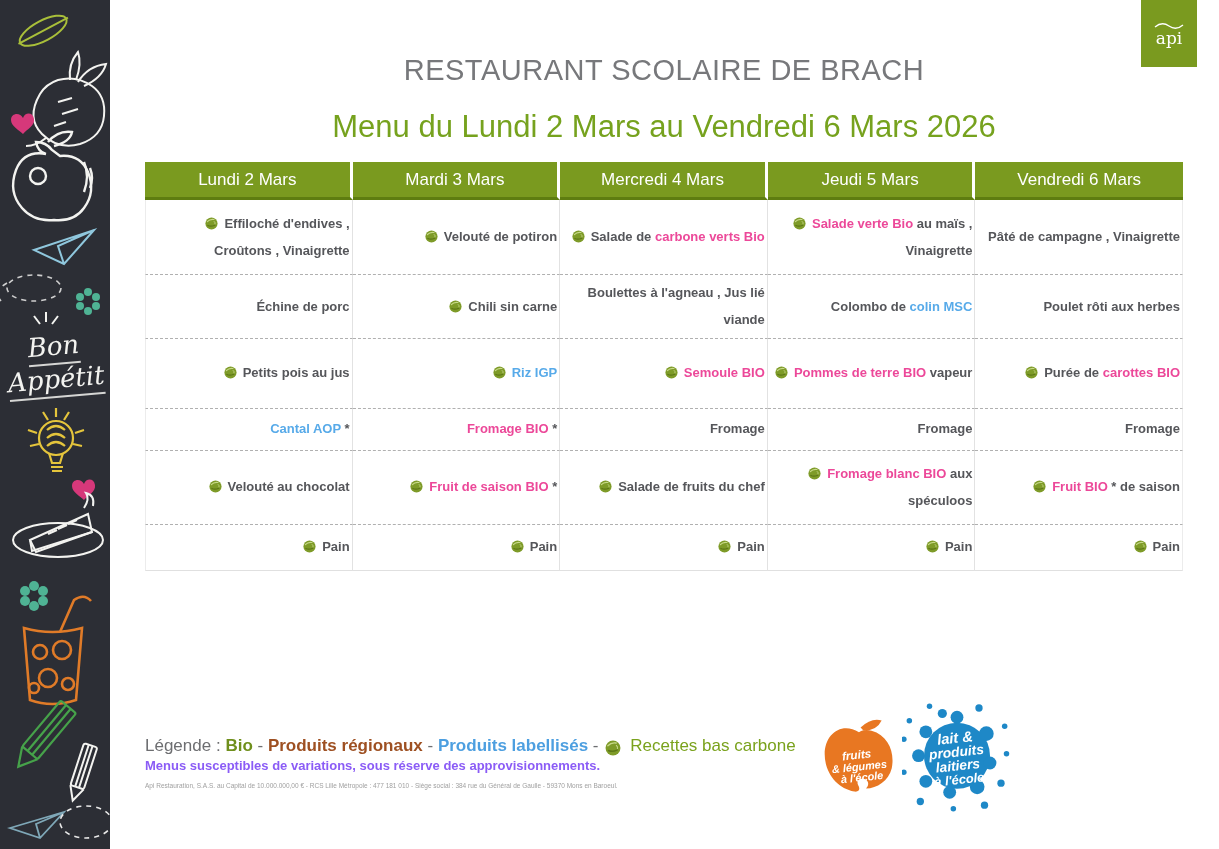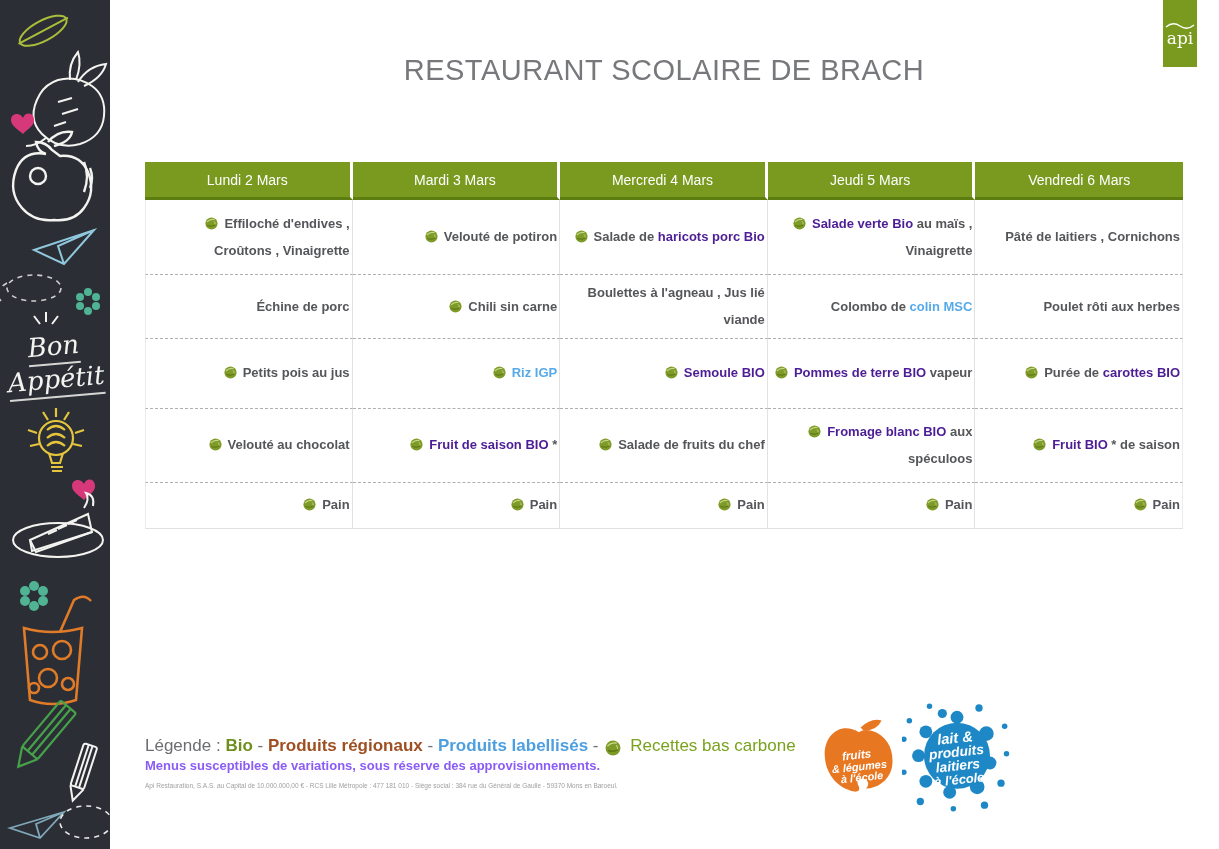--- a/index.html
+++ b/index.html
@@ -8,44 +8,44 @@
 
   
   .sidebar{position:absolute;left:0;top:0;width:110px;height:849px;background:#2c2e35;overflow:hidden;}
   .sidebar svg{position:absolute;left:0;top:0;}
   .bon{position:absolute;left:0;top:332px;width:110px;text-align:center;color:#f3f3f0;
     font-family:"DejaVu Serif",serif;font-style:italic;transform:rotate(-5deg);line-height:1.15;}
   .bon .l1{font-size:26px;display:inline-block;border-bottom:2px solid rgba(243,243,240,.85);padding-bottom:1px;}
   .bon .l2{font-size:26px;display:inline-block;border-bottom:2px solid rgba(243,243,240,.85);padding-bottom:1px;}
 
   
-  .api-logo{position:absolute;top:0;right:22px;width:34px;height:67px;background:#7a9a1f;
+  .api-logo{position:absolute;top:0;right:22px;width:56px;height:67px;background:#7a9a1f;
     display:flex;flex-direction:column;align-items:center;justify-content:center;}
   .api-logo svg{display:block;margin-bottom:-2px;}
   .api-logo .brand{color:#fff;font-family:"DejaVu Serif",serif;font-size:17px;line-height:1;}
 
   
   .titles{position:absolute;left:145px;top:38px;width:1038px;text-align:center;}
   .title{font-size:29px;color:#77787b;letter-spacing:.5px;font-weight:normal;margin:16px;}
   .subtitle{font-size:31px;color:#76a21e;font-weight:normal;margin:22px 0 0 0;}
 
   
   table.menu{position:absolute;left:145px;top:162px;width:1038px;border-collapse:separate;border-spacing:0;table-layout:fixed;}
-  table.menu th{background:#7a9a1f;color:#fff;font-weight:normal;font-size:14px;height:33px;
+  table.menu th{background:#7a9a1f;color:#fff;font-weight:normal;font-size:17px;height:33px;
     border-right:3px solid #fff;border-bottom:3px solid #5e7d10;}
   table.menu th:last-child{border-right:none;}
   table.menu td{background:#fff;border-right:1px solid #e2e2e2;border-bottom:1px dashed #b0b0b0;
     text-align:right;vertical-align:middle;padding:4px 2px;font-size:13px;font-weight:bold;
     color:#55565a;line-height:2.1;}
   table.menu td:first-child{border-left:1px solid #ececec;}
   table.menu td:last-child{border-right:1px solid #ececec;}
   table.menu tr:last-child td{border-bottom:1px solid #e0e0e0;}
   tr.row-entree{height:75px;} tr.row-plat{height:57px;} tr.row-garniture{height:70px;}
   tr.row-fromage{height:42px;} tr.row-dessert{height:74px;} tr.row-pain{height:46px;}
-  .seg.green{color:#4c1d95;} .seg.blue{color:#57aae9;}
+  .seg.green{color:#ec4899;} .seg.blue{color:#57aae9;}
   .carbon-icon{display:inline-block;vertical-align:-2px;margin-right:6px;line-height:0;}
 
   
   .legend{position:absolute;left:145px;top:736px;width:660px;}
   .legend-line{font-size:17px;color:#6d6e71;}
   .lg-item{font-weight:bold;}
   .lg-bio{color:#6f8f1c;} .lg-regional{color:#9e5022;} .lg-label{color:#4d9fe0;}
   .lg-carbone{color:#7aa21d;font-weight:normal;}
   .lg-sep{color:#6d6e71;}
   .lg-ic svg{width:16px;height:16px;vertical-align:-3px;margin:0 3px 0 2px;}
@@ -155,20 +155,21 @@
 
   <div class="api-logo">
     <svg width="30" height="12" viewBox="0 0 30 12">
       <path d="M1,7 q7,-6 14,-1 t14,-1" stroke="#fff" stroke-width="1.3" fill="none"></path>
     </svg>
     <span class="brand">api</span>
   </div>
 
   <div class="titles">
     <h1 class="title">RESTAURANT SCOLAIRE DE BRACH</h1>
+    <h2 class="subtitle">Menu du Lundi 2 Mars au Vendredi 6 Mars 2026</h2>
   </div>
 
   <table class="menu">
     <thead>
         <tr id="day-row">
           <th>Lundi 2 Mars</th>
           <th>Mardi 3 Mars</th>
           <th>Mercredi 4 Mars</th>
           <th>Jeudi 5 Mars</th>
           <th>Vendredi 6 Mars</th>
@@ -186,28 +187,28 @@
                 <circle cx="9" cy="9" r="8.4" fill="#7e9b28"></circle>
                 <path d="M3.2,6.5 Q7,2.4 12.5,3.4" stroke="#c8d98a" stroke-width="1.6" fill="none" stroke-linecap="round"></path>
                 <path d="M4,11.8 Q8,13.8 13.6,11.4" stroke="#5d7717" stroke-width="1.8" fill="none" stroke-linecap="round"></path>
                 <path d="M12.8,6.2 q1.8,1.4 1.2,3.4" stroke="#c8d98a" stroke-width="1.2" fill="none" stroke-linecap="round"></path>
               </svg></span><span class="seg">Velouté de potiron</span></td>
           <td><span class="carbon-icon"><svg viewBox="0 0 18 18" width="13" height="13">
                 <circle cx="9" cy="9" r="8.4" fill="#7e9b28"></circle>
                 <path d="M3.2,6.5 Q7,2.4 12.5,3.4" stroke="#c8d98a" stroke-width="1.6" fill="none" stroke-linecap="round"></path>
                 <path d="M4,11.8 Q8,13.8 13.6,11.4" stroke="#5d7717" stroke-width="1.8" fill="none" stroke-linecap="round"></path>
                 <path d="M12.8,6.2 q1.8,1.4 1.2,3.4" stroke="#c8d98a" stroke-width="1.2" fill="none" stroke-linecap="round"></path>
-              </svg></span><span class="seg">Salade de </span><span class="seg green">haricots porc Bio</span></td>
+              </svg></span><span class="seg">Salade de </span><span class="seg green">carbone verts Bio</span></td>
           <td><span class="carbon-icon"><svg viewBox="0 0 18 18" width="13" height="13">
                 <circle cx="9" cy="9" r="8.4" fill="#7e9b28"></circle>
                 <path d="M3.2,6.5 Q7,2.4 12.5,3.4" stroke="#c8d98a" stroke-width="1.6" fill="none" stroke-linecap="round"></path>
                 <path d="M4,11.8 Q8,13.8 13.6,11.4" stroke="#5d7717" stroke-width="1.8" fill="none" stroke-linecap="round"></path>
                 <path d="M12.8,6.2 q1.8,1.4 1.2,3.4" stroke="#c8d98a" stroke-width="1.2" fill="none" stroke-linecap="round"></path>
               </svg></span><span class="seg green">Salade verte Bio</span><span class="seg"> au maïs , Vinaigrette</span></td>
-          <td><span class="seg">Pâté de laitiers , Cornichons</span></td>
+          <td><span class="seg">Pâté de campagne , Vinaigrette</span></td>
         </tr>
         <tr class="row-plat">
           <td><span class="seg">Échine de porc</span></td>
           <td><span class="carbon-icon"><svg viewBox="0 0 18 18" width="13" height="13">
                 <circle cx="9" cy="9" r="8.4" fill="#7e9b28"></circle>
                 <path d="M3.2,6.5 Q7,2.4 12.5,3.4" stroke="#c8d98a" stroke-width="1.6" fill="none" stroke-linecap="round"></path>
                 <path d="M4,11.8 Q8,13.8 13.6,11.4" stroke="#5d7717" stroke-width="1.8" fill="none" stroke-linecap="round"></path>
                 <path d="M12.8,6.2 q1.8,1.4 1.2,3.4" stroke="#c8d98a" stroke-width="1.2" fill="none" stroke-linecap="round"></path>
               </svg></span><span class="seg">Chili sin carne</span></td>
           <td><span class="seg">Boulettes à l'agneau , Jus lié viande</span></td>
@@ -238,20 +239,27 @@
                 <path d="M3.2,6.5 Q7,2.4 12.5,3.4" stroke="#c8d98a" stroke-width="1.6" fill="none" stroke-linecap="round"></path>
                 <path d="M4,11.8 Q8,13.8 13.6,11.4" stroke="#5d7717" stroke-width="1.8" fill="none" stroke-linecap="round"></path>
                 <path d="M12.8,6.2 q1.8,1.4 1.2,3.4" stroke="#c8d98a" stroke-width="1.2" fill="none" stroke-linecap="round"></path>
               </svg></span><span class="seg green">Pommes de terre BIO</span><span class="seg"> vapeur</span></td>
           <td><span class="carbon-icon"><svg viewBox="0 0 18 18" width="13" height="13">
                 <circle cx="9" cy="9" r="8.4" fill="#7e9b28"></circle>
                 <path d="M3.2,6.5 Q7,2.4 12.5,3.4" stroke="#c8d98a" stroke-width="1.6" fill="none" stroke-linecap="round"></path>
                 <path d="M4,11.8 Q8,13.8 13.6,11.4" stroke="#5d7717" stroke-width="1.8" fill="none" stroke-linecap="round"></path>
                 <path d="M12.8,6.2 q1.8,1.4 1.2,3.4" stroke="#c8d98a" stroke-width="1.2" fill="none" stroke-linecap="round"></path>
               </svg></span><span class="seg">Purée de </span><span class="seg green">carottes BIO</span></td>
+        </tr>
+        <tr class="row-fromage">
+          <td><span class="seg blue">Cantal AOP</span><span class="seg"> *</span></td>
+          <td><span class="seg green">Fromage BIO</span><span class="seg"> *</span></td>
+          <td><span class="seg">Fromage</span></td>
+          <td><span class="seg">Fromage</span></td>
+          <td><span class="seg">Fromage</span></td>
         </tr>
         <tr class="row-dessert">
           <td><span class="carbon-icon"><svg viewBox="0 0 18 18" width="13" height="13">
                 <circle cx="9" cy="9" r="8.4" fill="#7e9b28"></circle>
                 <path d="M3.2,6.5 Q7,2.4 12.5,3.4" stroke="#c8d98a" stroke-width="1.6" fill="none" stroke-linecap="round"></path>
                 <path d="M4,11.8 Q8,13.8 13.6,11.4" stroke="#5d7717" stroke-width="1.8" fill="none" stroke-linecap="round"></path>
                 <path d="M12.8,6.2 q1.8,1.4 1.2,3.4" stroke="#c8d98a" stroke-width="1.2" fill="none" stroke-linecap="round"></path>
               </svg></span><span class="seg">Velouté au chocolat</span></td>
           <td><span class="carbon-icon"><svg viewBox="0 0 18 18" width="13" height="13">
                 <circle cx="9" cy="9" r="8.4" fill="#7e9b28"></circle>

